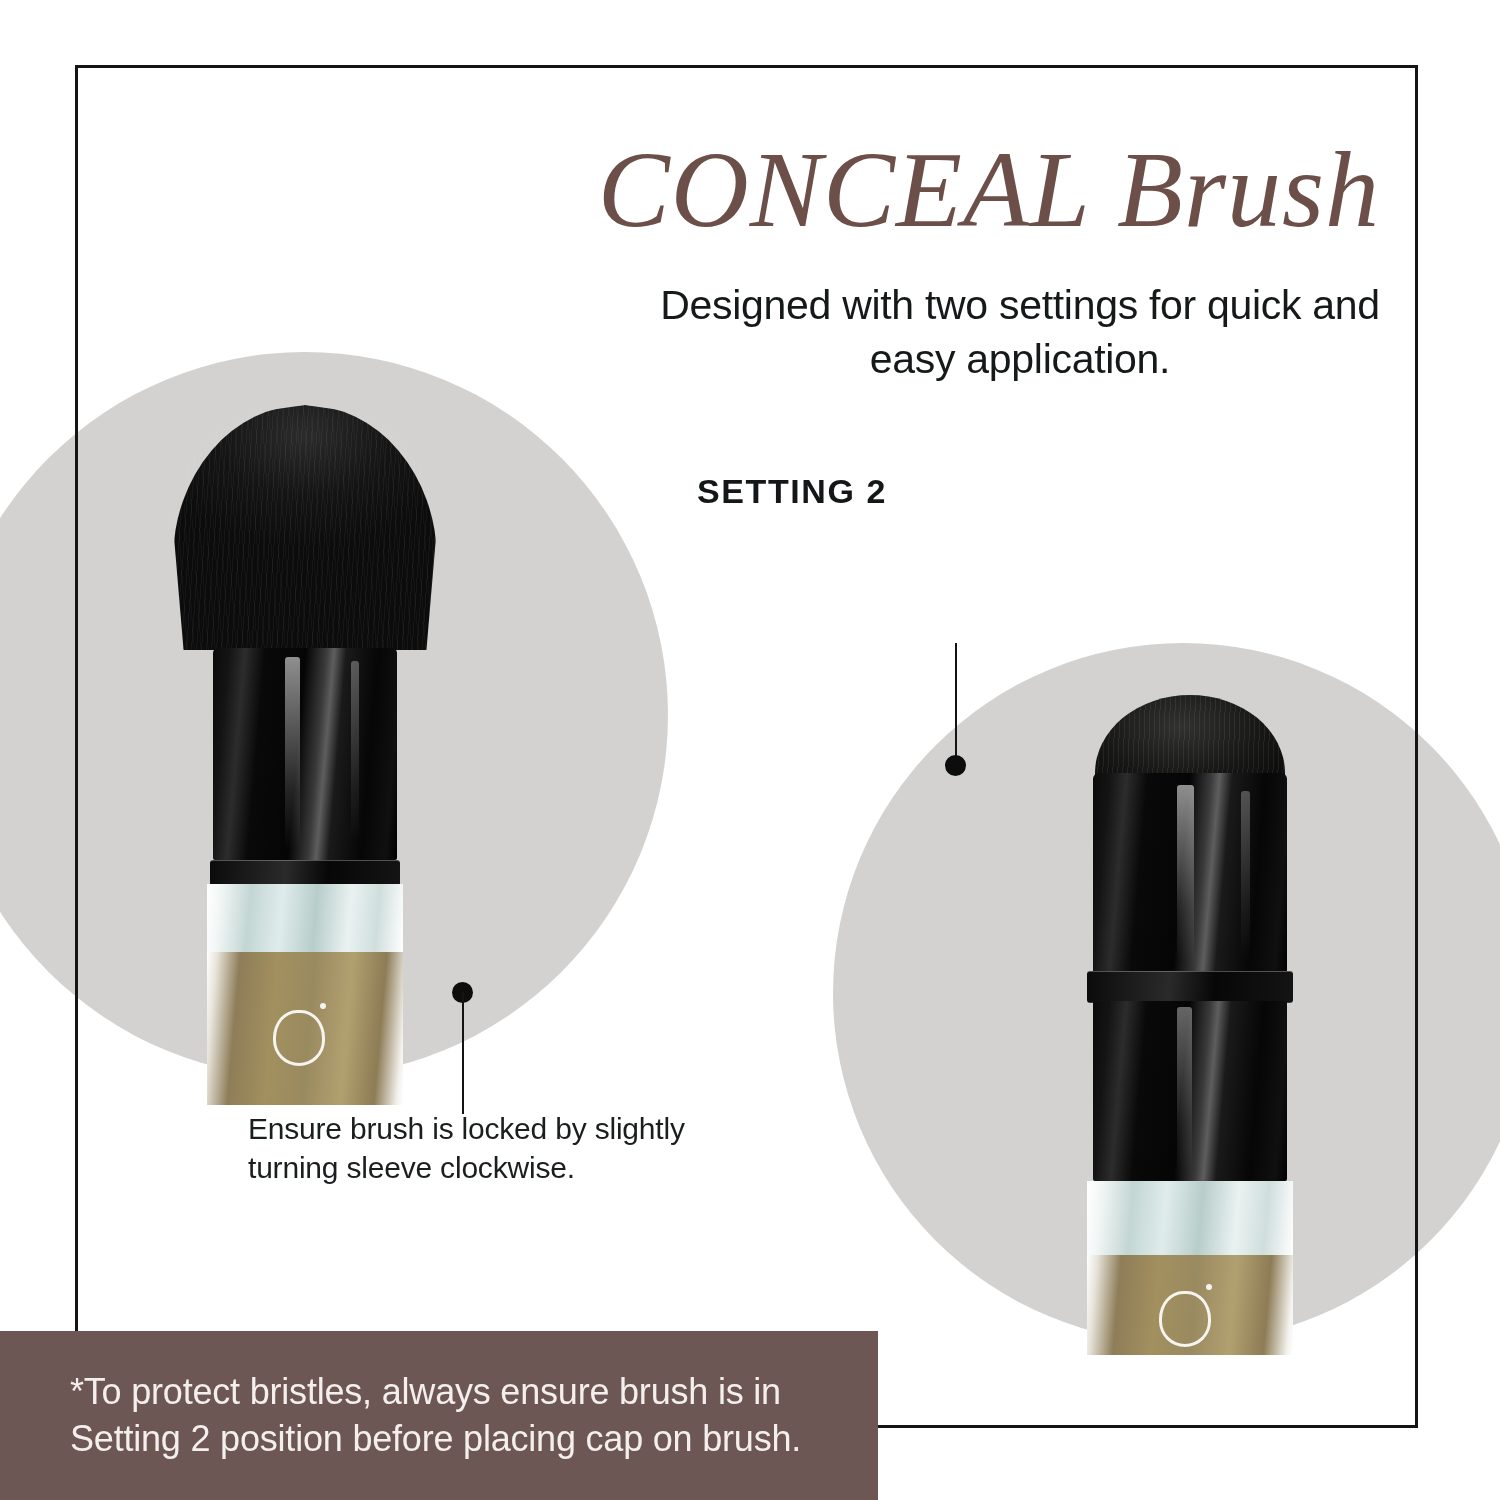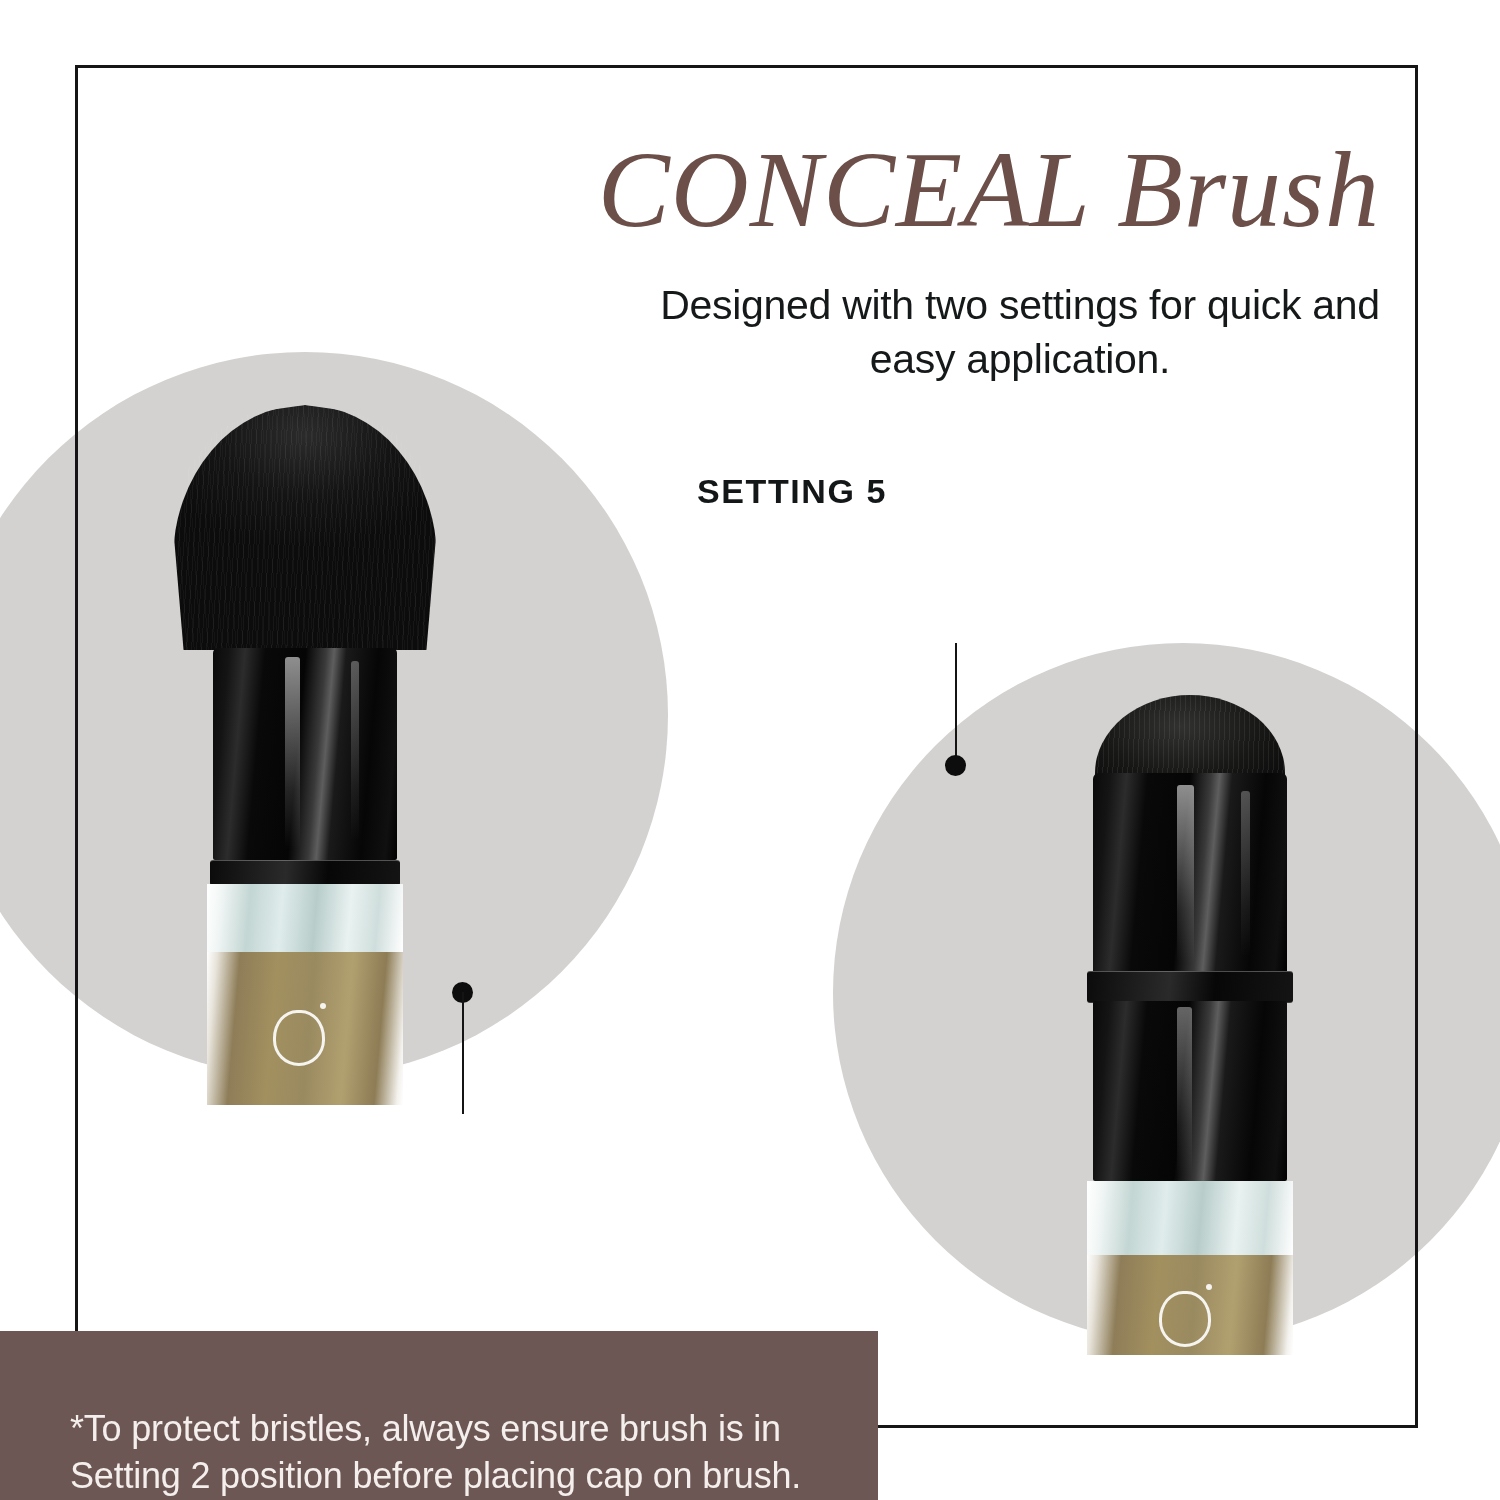--- a/index.html
+++ b/index.html
@@ -197,21 +197,21 @@
   #leader1-line { left: 462px; top: 992px; height: 122px; }
   #leader1-dot  { left: 452px; top: 982px; }
 
   
   #footnote-bar {
     position: absolute;
     left: 0; top: 1331px;
     width: 878px; height: 169px;
     background: #6d5754;
     display: flex;
-    align-items: flex-end;
+    align-items: center;
   }
   #footnote-text {
     margin: 0;
     padding: 0 26px 0 70px;
     color: #f4efec;
     font-size: 36px;
     line-height: 1.3;
     letter-spacing: -0.2px;
     white-space: pre-line;
   }
@@ -265,28 +265,30 @@
 
   <div id="title">
     <span>CONCEAL </span>
     <span class="bold-part">Brush</span>
   </div>
 
   <div id="subtitle">Designed with two settings for
 quick and easy application.</div>
 
   <div class="setting-block" id="setting2-block">
-    <p class="setting-heading">SETTING 5</p>
+    <p class="setting-heading">SETTING 2</p>
   </div>
   <div class="leader-line" id="leader2-line"></div>
   <div class="leader-dot" id="leader2-dot"></div>
 
   <div class="leader-dot" id="leader1-dot"></div>
   <div class="leader-line" id="leader1-line"></div>
   <div class="setting-block" id="setting1-block">
+    <p class="setting-body">Ensure brush is locked by slightly
+turning sleeve clockwise.</p>
   </div>
 
   <div id="footnote-bar">
     <p id="footnote-text">*To protect bristles, always ensure brush is in
 Setting 2 position before placing cap on brush.</p>
   </div>
 
 </div>
 
 </body></html>

